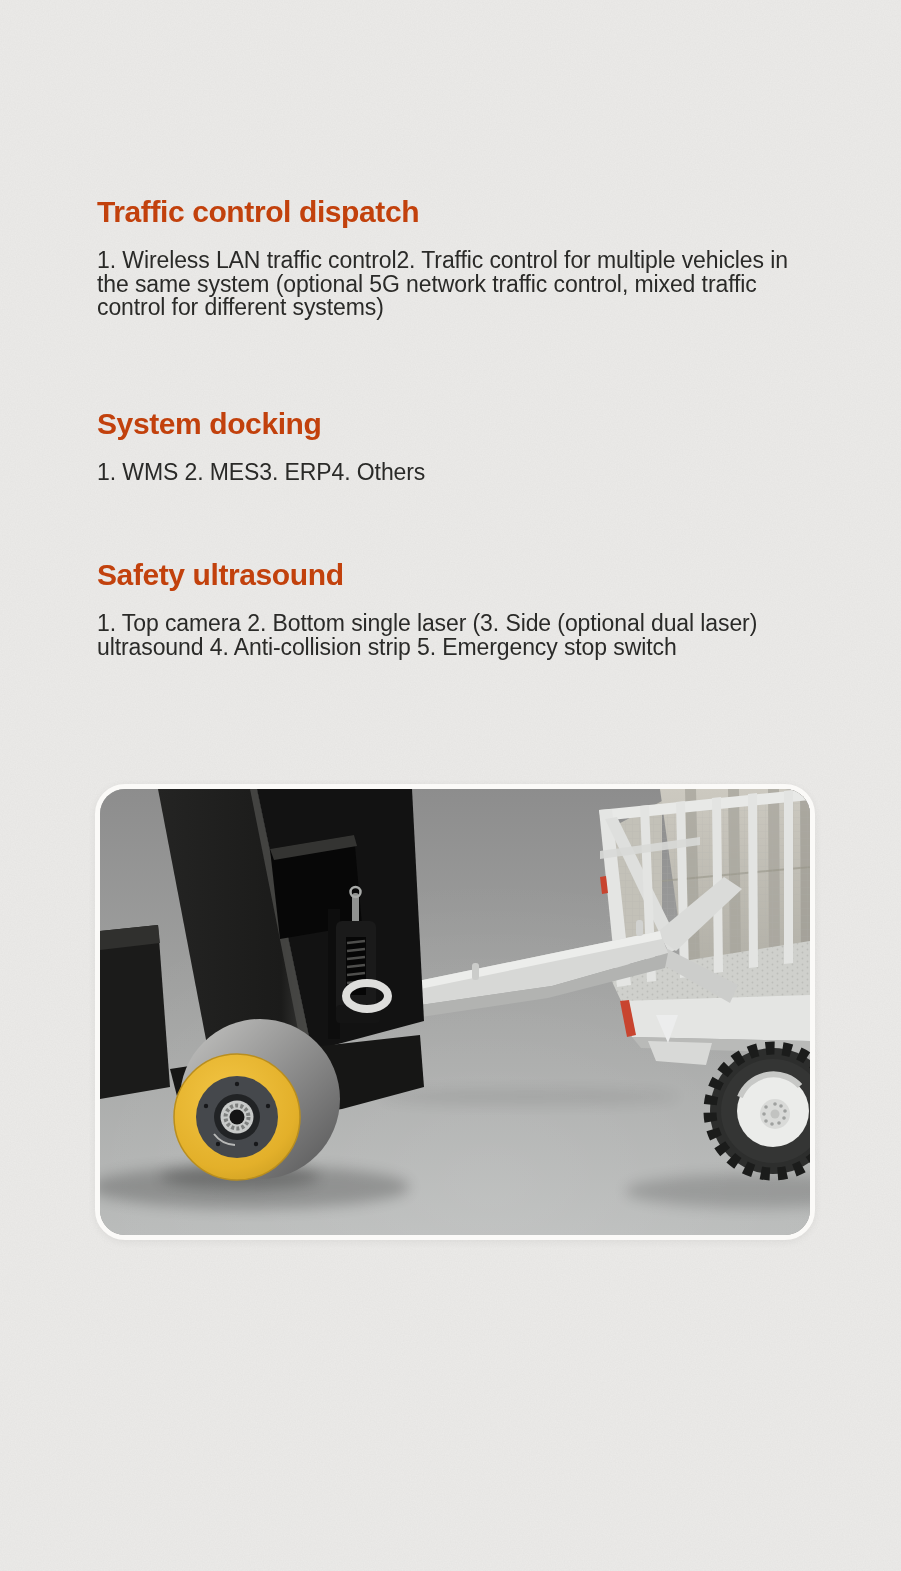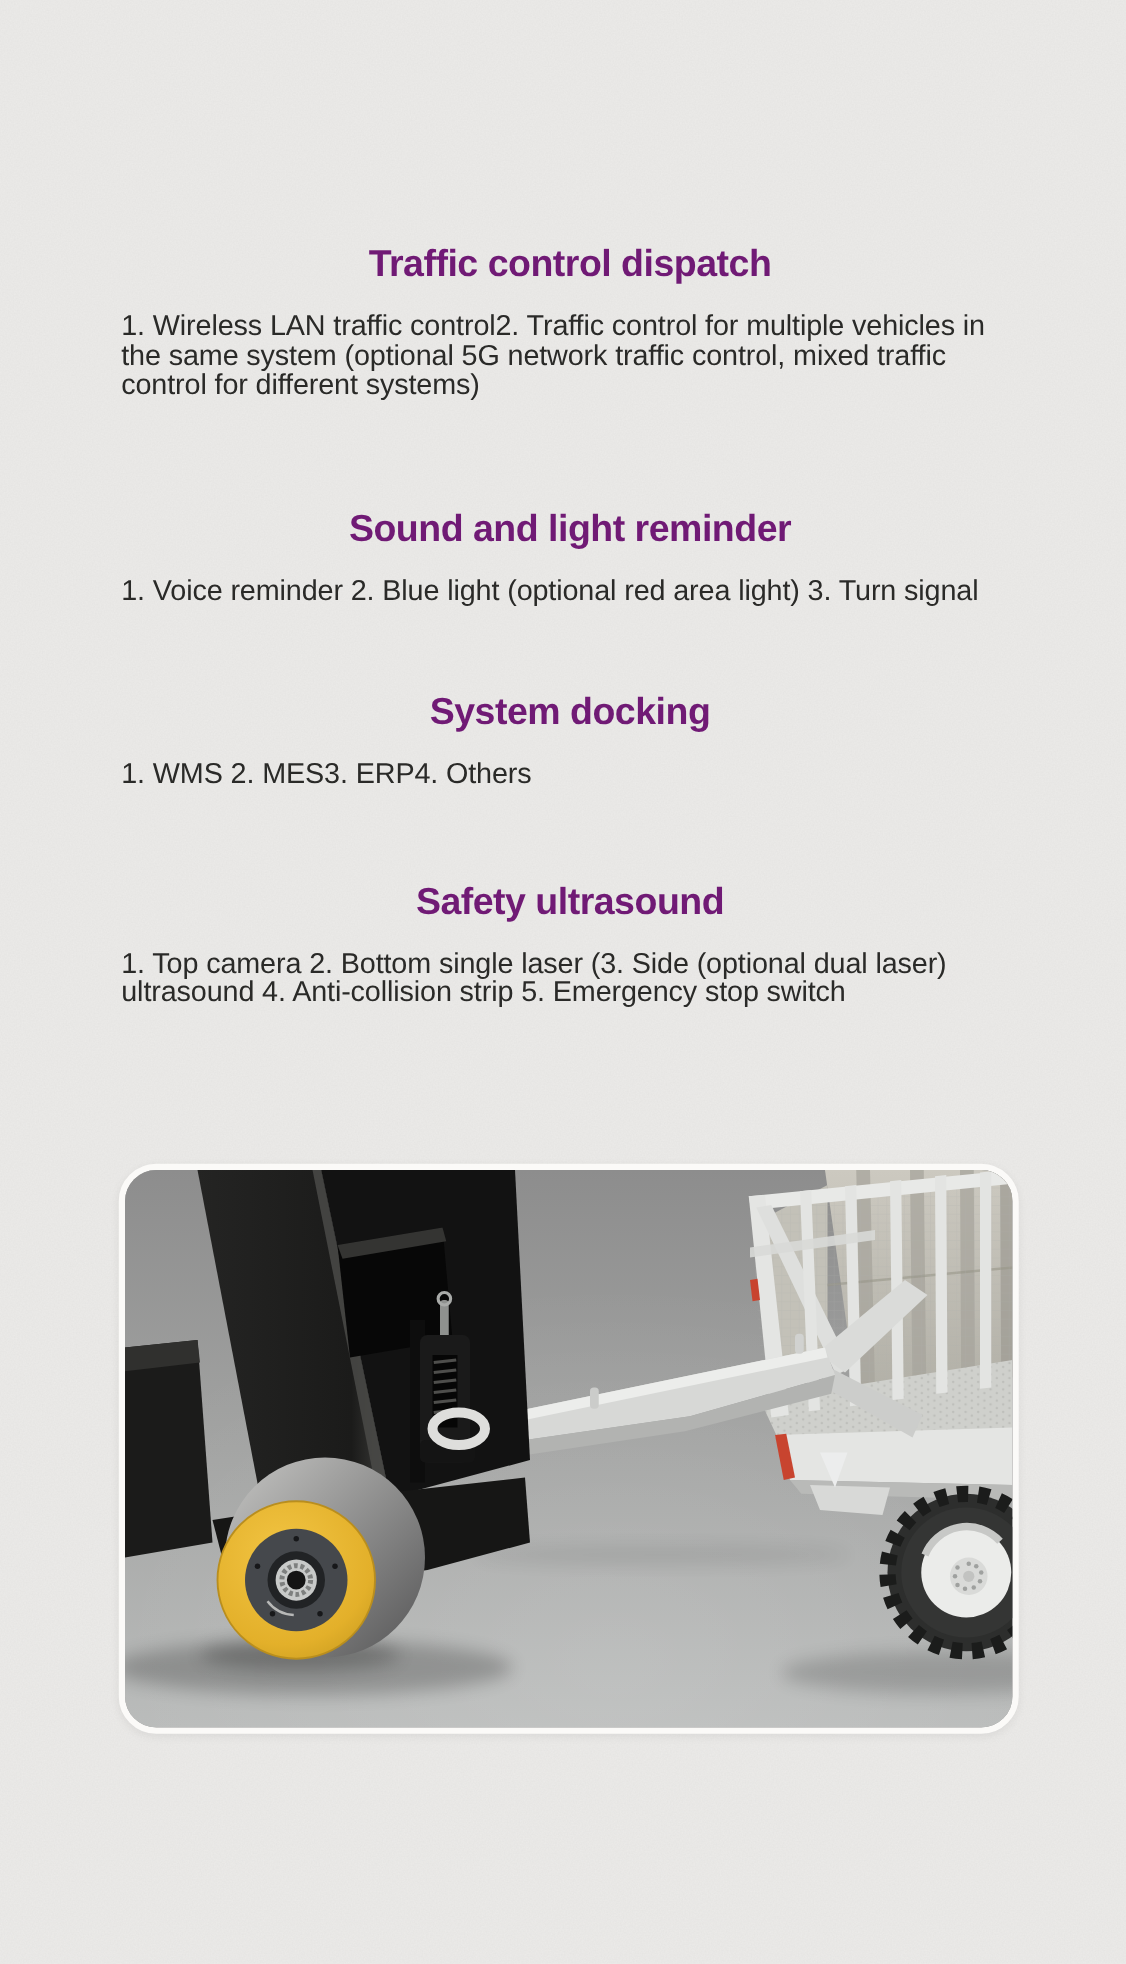--- a/index.html
+++ b/index.html
@@ -19,23 +19,22 @@
     position: relative; z-index: 1;
     box-sizing: border-box;
     padding: 195px 86px 0 97px;
   }
   section { display: block; }
   .section-heading {
     margin: 0 0 20px 0;
     font-size: 30px;
     line-height: 34px;
     font-weight: 700;
-    color: #701a75;
+    color: #c2410c;
     letter-spacing: -0.4px;
-    text-align: center;
   }
   .section-body {
     margin: 0;
     max-width: 720px;
     font-size: 23px;
     line-height: 23.5px;
     color: #2a2a28;
     letter-spacing: -0.1px;
   }
   .sec-1 { margin-bottom: 87px; }
@@ -64,24 +63,20 @@
   <rect width="901" height="1571" filter="url(#paperNoise)"></rect>
 </svg>
 
 <main class="content">
 
   <section class="sec-1">
     <h2 class="section-heading">Traffic control dispatch</h2>
     <p class="section-body">1. Wireless LAN traffic control2. Traffic control for multiple vehicles in the same system (optional 5G network traffic control, mixed traffic control for different systems)</p>
   </section>
 
-  <section class="sec-2">
-    <h2 class="section-heading">Sound and light reminder</h2>
-    <p class="section-body">1. Voice reminder 2. Blue light (optional red area light) 3. Turn signal</p>
-  </section>
 
   <section class="sec-3">
     <h2 class="section-heading">System docking</h2>
     <p class="section-body">1. WMS 2. MES3. ERP4. Others</p>
   </section>
 
   <section class="sec-4">
     <h2 class="section-heading">Safety ultrasound</h2>
     <p class="section-body">1. Top camera 2. Bottom single laser (3. Side (optional dual laser) ultrasound 4. Anti-collision strip 5. Emergency stop switch</p>
   </section>

